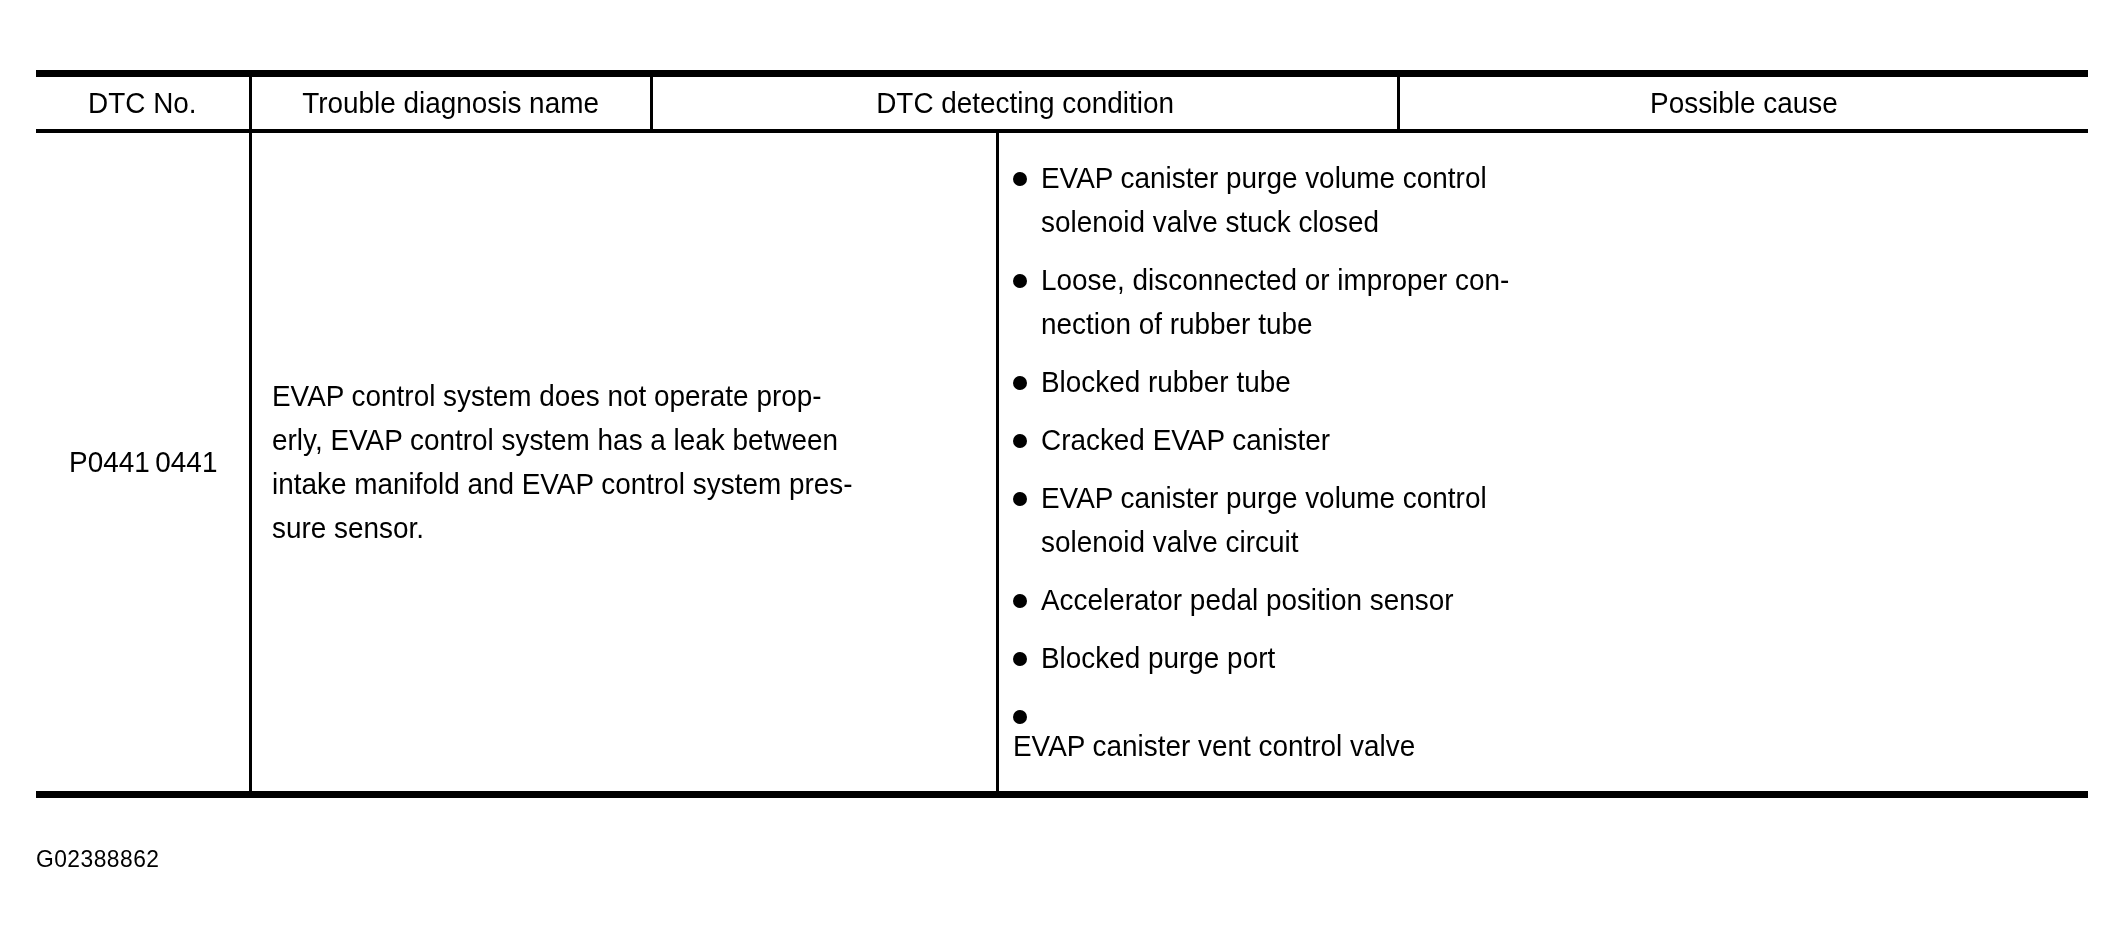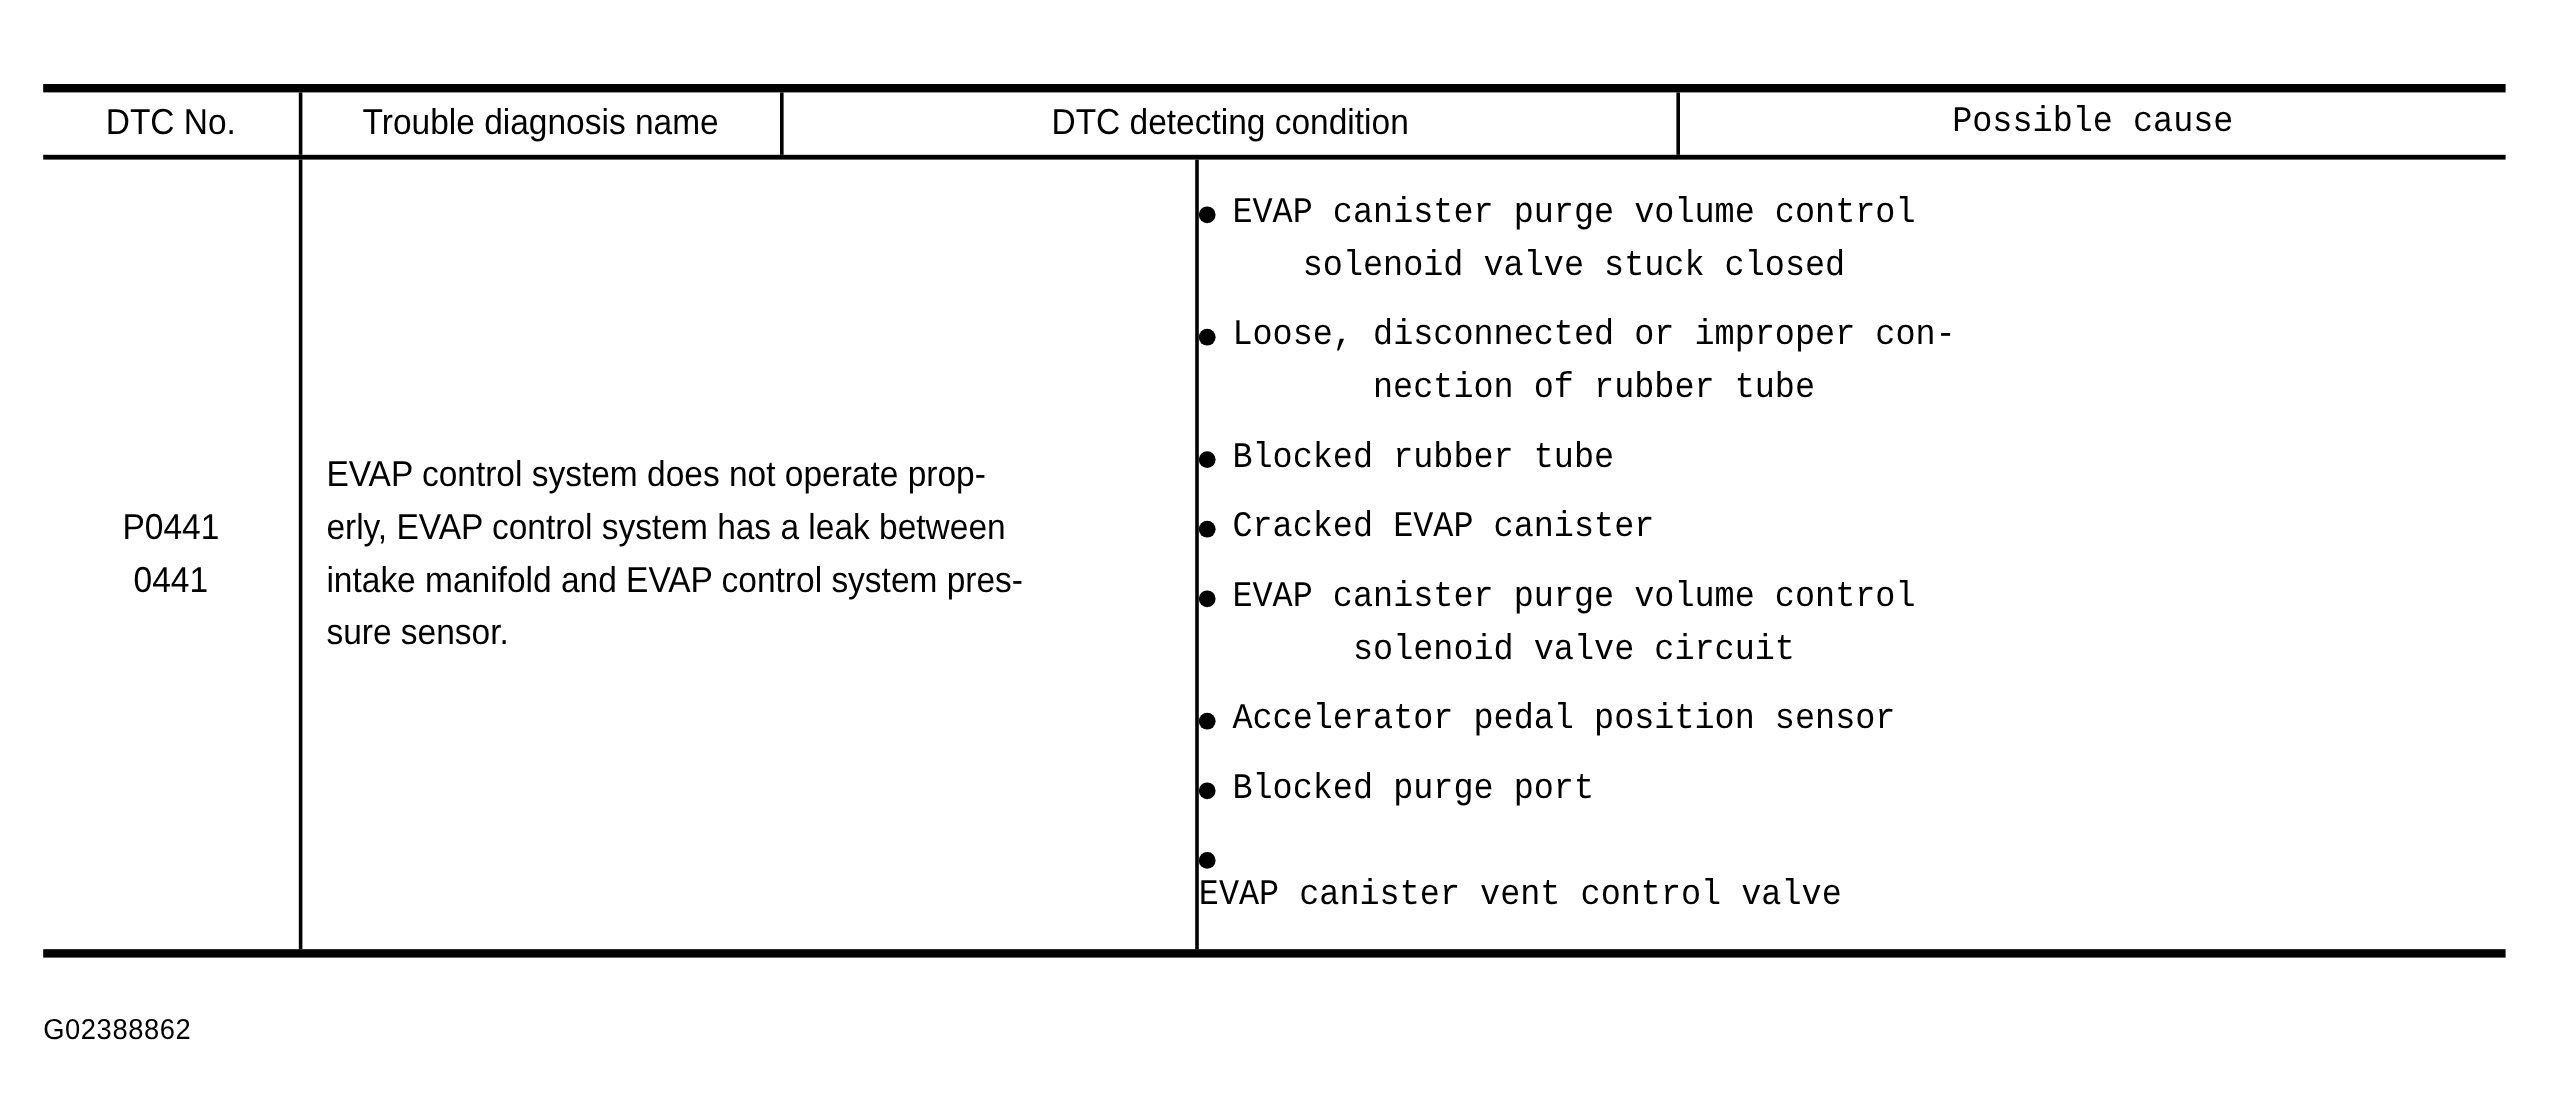--- a/index.html
+++ b/index.html
@@ -52,21 +52,20 @@
     box-sizing: border-box;
   }
 
   .col {
     box-sizing: border-box;
     border-right: 3px solid #000000;
     position: relative;
   }
   .col:last-child {
     border-right: none;
-    font-family: Liberation Mono, monospace;
   }
 
   
   .c1 { width: 216px; }
   .c2 { width: 401px; }
   .c3 { width: 747px; }
   .c4 { width: 688px; }
 
   
   .header-row .col {
@@ -85,39 +84,39 @@
   }
 
   
   .body-row .col {
     height: 658px;
   }
 
   .cell-center {
     height: 100%;
     display: flex;
-    flex-direction: column;
+    flex-direction: row;
     align-items: center;
     justify-content: center;
   }
   .cell-middle-left {
     height: 100%;
     display: flex;
     flex-direction: column;
     justify-content: center;
     padding-left: 20px;
     padding-right: 0;
   }
   .cell-top-left {
     height: 100%;
     display: flex;
     flex-direction: column;
     justify-content: center;
+    padding-left: 14px;
     padding-right: 8px;
-    text-align: center;
   }
 
   .body-text {
     font-size: 30px;
     line-height: 44px;
     transform: scaleX(0.93);
     transform-origin: left center;
     white-space: nowrap;
   }
 

